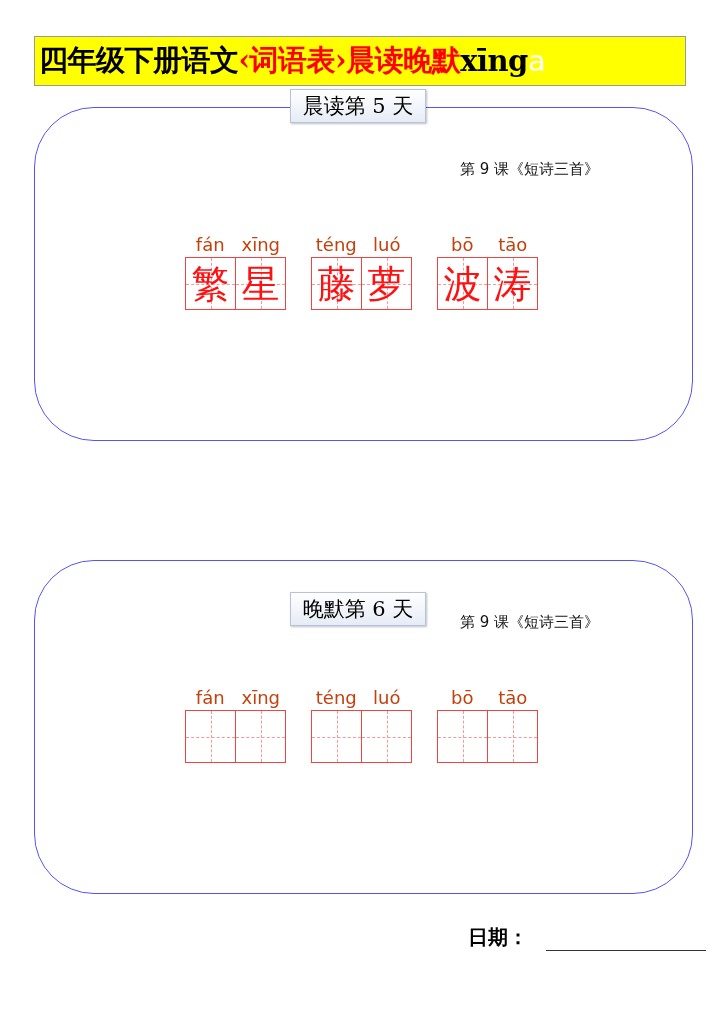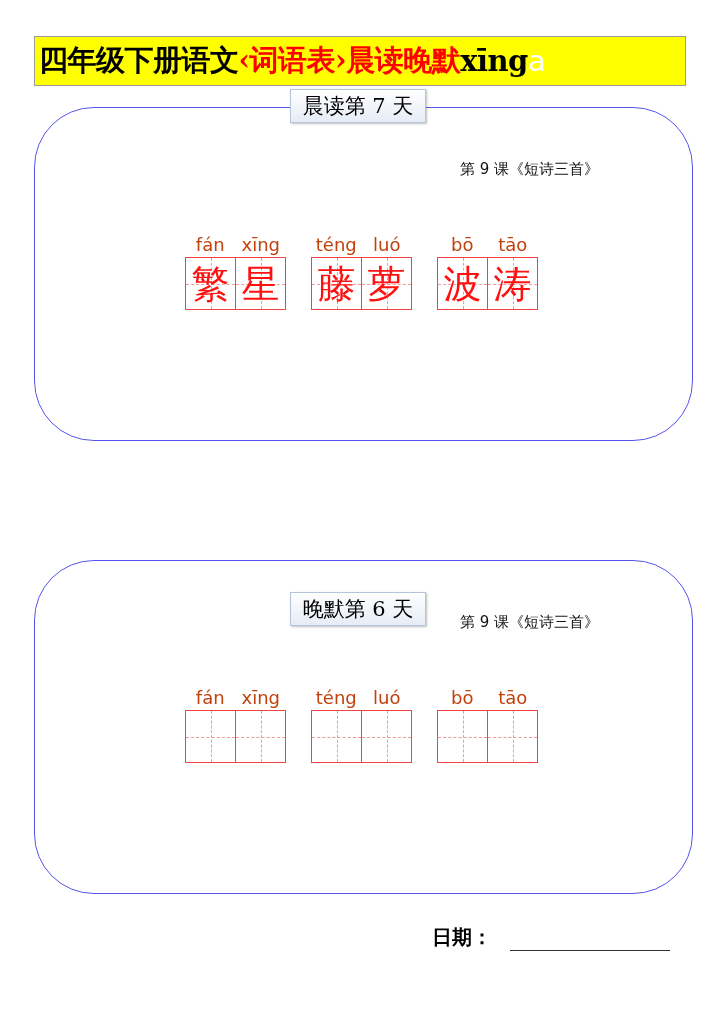--- a/index.html
+++ b/index.html
@@ -71,38 +71,38 @@
   .char {
     position: absolute; inset: 0; display: flex; align-items: center; justify-content: center;
     font-family: "DejaVu Serif", serif; font-size: 38px; color: #ff1111; z-index: 1;
     line-height: 1;
   }
 
   .date-row {
     position: absolute; left: 432px; top: 924px; display: flex; align-items: flex-end;
   }
   .date-label {
-    font-family: "DejaVu Serif", serif; font-weight: bold; font-size: 20px; color: #000;
+    font-family: "DejaVu Serif", serif; font-weight: bold; font-size: 20px; color: #000; margin-left: 36px;
   }
   .date-line {
     width: 160px; height: 20px; border-bottom: 1.5px solid #333; margin-left: 18px;
   }
 </style>
 </head>
 <body>
 
 <div class="title-bar">
   <span class="t-black">四年级下册语文</span>
     <span class="t-red">‹词语表›晨读晚默</span>
     <span class="t-black">xīng</span>
     <span class="t-white">a</span>
 </div>
 
 <div class="panel top"></div>
-<div class="panel-label top">晨读第 7 天</div>
+<div class="panel-label top">晨读第 5 天</div>
 <div class="lesson top">第 9 课《短诗三首》</div>
 
 <div class="word" style="left:185px; top:234px;">
   <div class="pinyin" style="top:0;">
     <span>fán</span>
     <span>xīng</span>
   </div>
   <div class="grid" style="top:23px;">
     <div class="cell">
         <span class="char">繁</span>

